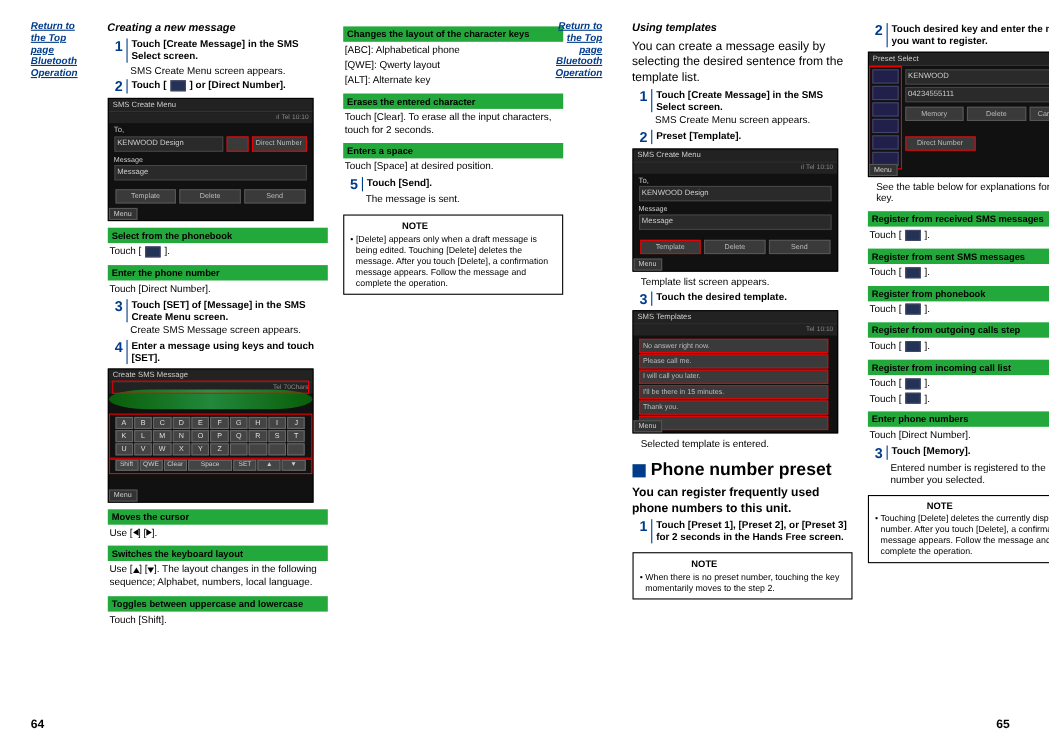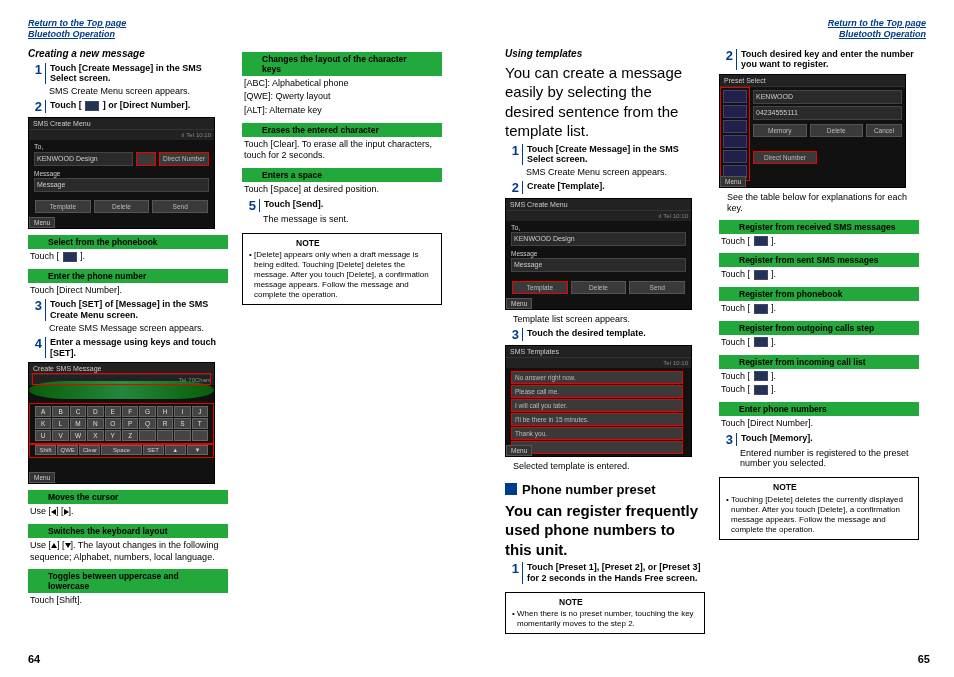--- a/index.html
+++ b/index.html
@@ -15,37 +15,37 @@
     height: 677px;
     box-sizing: border-box;
   }
   .page {
     width: 477px;
     height: 677px;
     padding: 18px 28px 14px 28px;
     box-sizing: border-box;
     position: relative;
     display: flex;
-    flex-direction: column;
   }
   .header {
     text-align: right;
     font-size: 9px;
     font-weight: bold;
     font-style: italic;
     line-height: 1.2;
     margin-bottom: 6px;
   }
   .page:first-child .header { text-align: left; }
   .header-link { color: #003c8a; text-decoration: underline; }
   .header-section { color: #003c8a; text-decoration: underline; display:block; }
   .columns {
     display: flex;
     gap: 14px;
     flex: 1;
+    margin-left: 27px;
   }
   .col { width: 200px; }
   .heading3 {
     font-weight: bold;
     font-style: italic;
     font-size: 10px;
     margin: 2px 0 4px 0;
   }
   .step { display:flex; margin:3px 0 2px 0; }
   .step-num {
@@ -60,21 +60,21 @@
     margin-right:4px;
     text-align:right;
   }
   .step-body { font-weight: bold; font-size:9px; line-height:1.2; flex:1; }
   .step-note { font-weight:normal; font-size:9px; margin-left:21px; margin-top:1px; line-height:1.2; }
   .green-head {
     background:#23a83b;
     color:#000;
     font-weight:bold;
     font-size:8.5px;
-    padding:2px 20px;
+    padding:2px 4px;
     margin:6px 0 2px 0;
   }
   .entry { font-size:9px; margin:0 0 2px 2px; line-height:1.3;}
   .note-box { border:1px solid #000; padding:4px 5px; margin-top:8px; font-size:8px; line-height:1.25; }
   .note-title { font-weight:bold; font-size:8.5px; margin-bottom:2px;padding-left:48px; }
   .note-item { margin-left:6px; text-indent:-5px; }
   .screenshot {
     width:185px;
     height:116px;
     background:#111;
@@ -91,27 +91,27 @@
   .sc-title{background:#222;border-bottom:1px solid #333;padding:2px 4px;font-size:7px;}
   .hi-red{border:1px solid #e00 !important;}
   .menu-tab{position:absolute;bottom:0;left:0;background:#333;border:1px solid #555;padding:1px 4px;font-size:6.5px;}
   .status-bar{height:10px;background:#222;display:flex;justify-content:flex-end;align-items:center;gap:2px;padding:0 3px;font-size:6px;color:#888;}
   .kbd{display:grid;grid-template-columns:repeat(10,1fr);gap:1px;padding:2px 5px;}
   .kbd .k{background:#444;border:1px solid #666;text-align:center;font-size:6.5px;color:#ddd;padding:1px 0;}
   .kbd-bottom{display:flex;gap:1px;padding:0 5px 2px 5px;}
   .kbd-bottom .kb{flex:1;background:#444;border:1px solid #666;text-align:center;font-size:6px;padding:1px 0;}
   .green-wave{position:absolute;left:0;top:18px;right:0;height:18px;background:linear-gradient(90deg,#0a0,#3f6,#0a0);border-radius:40%/100%;opacity:.5;}
   .red-outline{position:absolute;border:1.5px solid #e00;}
-  .section-title{display:flex;align-items:center;font-size:13px;font-weight:bold;margin:10px 0 4px 0;}
+  .section-title{display:flex;align-items:center;font-size:16px;font-weight:bold;margin:10px 0 4px 0;}
   .section-title .sq{width:12px;height:12px;background:#003c8a;margin-right:5px;}
-  .plain{font-size:15px;line-height:1.3;margin:2px 0;}
+  .plain{font-size:11px;line-height:1.3;margin:2px 0;}
   .icon-inline{display:inline-block;width:12px;height:8px;background:#235;border:1px solid #446;vertical-align:middle;margin:0 1px;}
   .pagenum{position:absolute;bottom:12px;font-weight:bold;font-size:11px;}
   .page:first-child .pagenum{left:28px;}
-  .page:last-child .pagenum{right:24px;}
+  .page:last-child .pagenum{right:36px;}
   .preset-grid{display:flex;height:94px;}
   .preset-left{width:24px;display:flex;flex-direction:column;gap:2px;padding:2px;}
   .preset-left .pl{flex:1;background:#20204a;border:1px solid #446;}
   .preset-right{flex:1;padding:3px;}
   .tri{display:inline-block;width:0;height:0;vertical-align:middle;}
   .tri.l{border-top:3px solid transparent;border-bottom:3px solid transparent;border-right:5px solid #000;}
   .tri.r{border-top:3px solid transparent;border-bottom:3px solid transparent;border-left:5px solid #000;}
   .tri.u{border-left:3px solid transparent;border-right:3px solid transparent;border-bottom:5px solid #000;}
   .tri.d{border-left:3px solid transparent;border-right:3px solid transparent;border-top:5px solid #000;}
 </style>
@@ -279,21 +279,21 @@
         <div class="plain">You can create a message easily by selecting the desired sentence from the template list.</div>
 
         <div class="step">
             <div class="step-num">1</div>
             <div class="step-body">Touch [Create Message] in the SMS Select screen.</div>
           </div>
         <div class="step-note">SMS Create Menu screen appears.</div>
 
         <div class="step">
             <div class="step-num">2</div>
-            <div class="step-body">Create [Template].</div>
+            <div class="step-body">Preset [Template].</div>
           </div>
 
         <div class="screenshot sm">
           <div class="sc-title">SMS Create Menu</div>
           <div class="status-bar">
               <span>ıl</span>
               <span>Tel</span>
               <span>10:10</span>
             </div>
           <div style="padding:3px 5px;">

